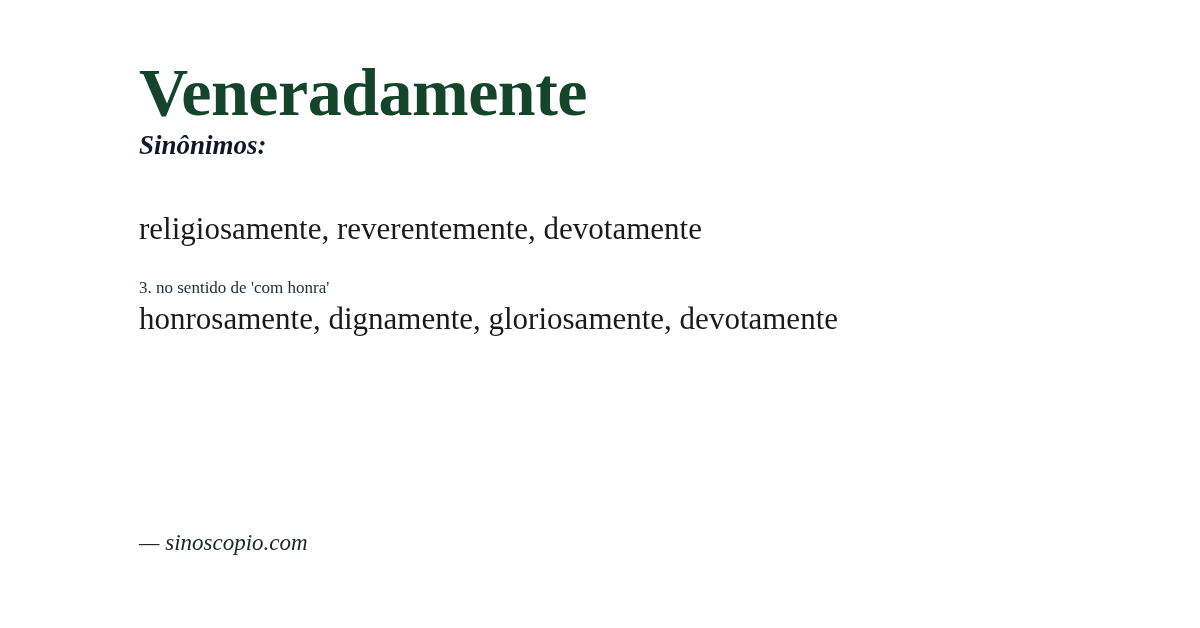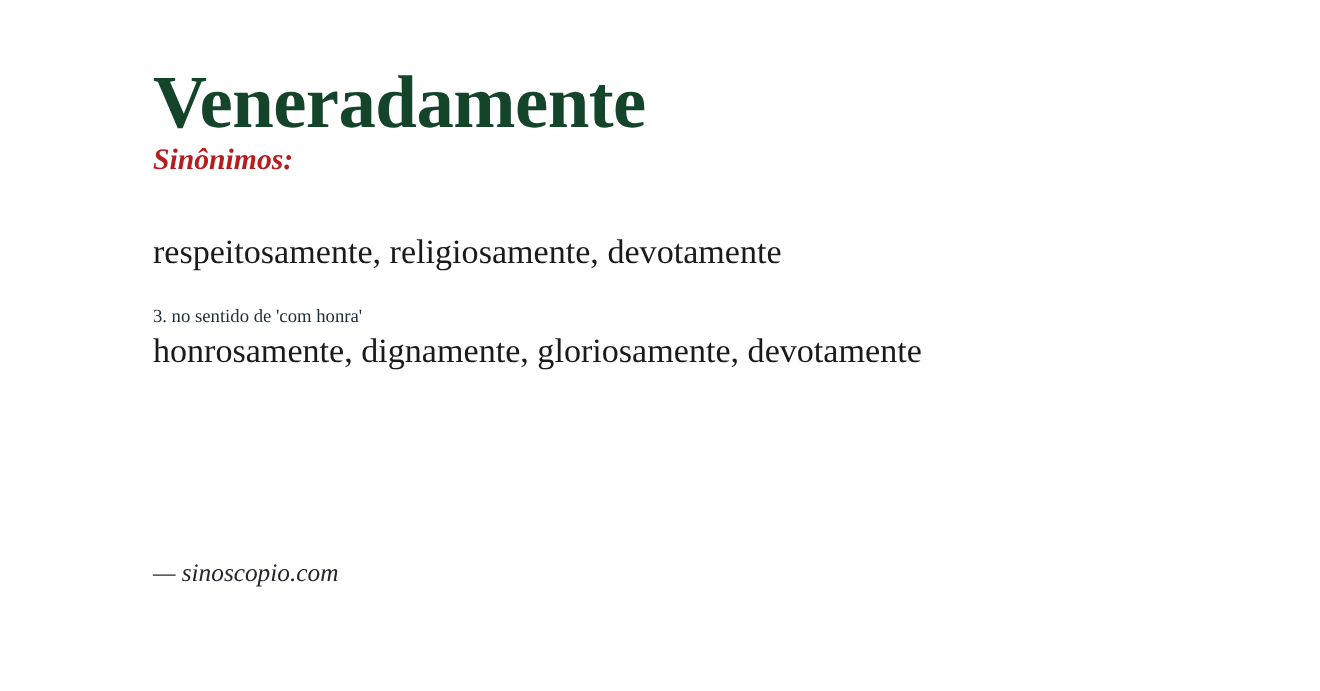--- a/index.html
+++ b/index.html
@@ -44,21 +44,21 @@
     white-space: nowrap;
   }
 
   .subtitle {
     margin: 6px 0 0 0;
     font-family: "Liberation Serif", "DejaVu Serif", serif;
     font-weight: 700;
     font-style: italic;
     font-size: 27px;
     line-height: 1.0;
-    color: #b91c1c;
+    color: #0f172a;
   }
 
   
   .senses {
     position: absolute;
     left: 139px;
     top: 207px;
     right: 30px;
   }
 
@@ -83,21 +83,21 @@
     font-size: 31px;
     line-height: 1.22;
     color: #1a1a1a;
     white-space: nowrap;
   }
 
   
   .footer {
     position: absolute;
     left: 139px;
-    top: 508px;
+    top: 530px;
   }
 
   .attribution {
     font-family: "Liberation Serif", "DejaVu Serif", serif;
     font-style: italic;
     font-size: 23px;
     line-height: 1.1;
     color: #23262a;
     white-space: nowrap;
   }
@@ -108,21 +108,21 @@
 <div class="card">
 
   <div class="header">
     <h1 class="headword">Veneradamente</h1>
     <div class="subtitle">Sinônimos:</div>
   </div>
 
   <div class="senses">
 
     <div class="sense">
-      <div class="sense-synonyms">respeitosamente, religiosamente, devotamente</div>
+      <div class="sense-synonyms">religiosamente, reverentemente, devotamente</div>
     </div>
 
     <div class="sense">
     </div>
 
     <div class="sense">
       <div class="sense-label">3. no sentido de 'com honra'</div>
       <div class="sense-synonyms">honrosamente, dignamente, gloriosamente, devotamente</div>
     </div>
 

